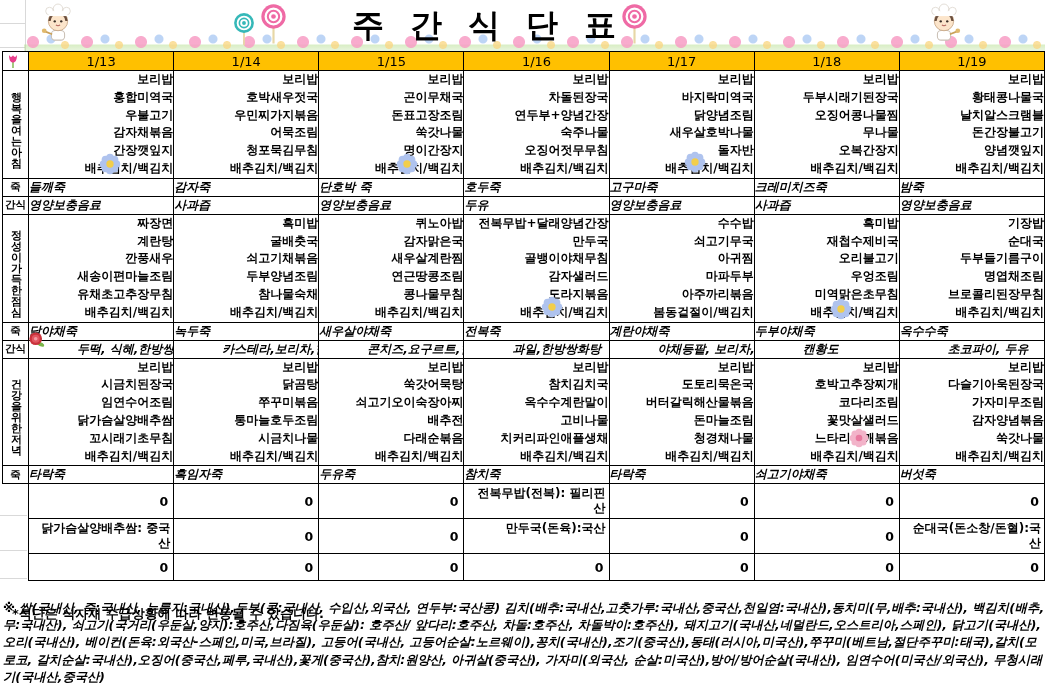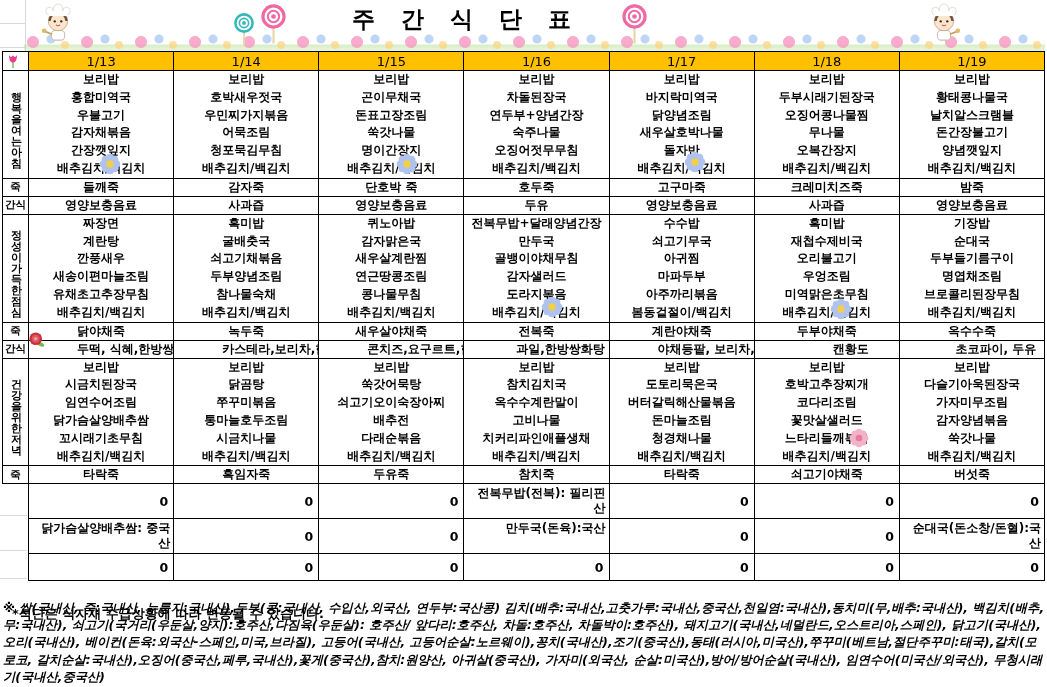--- a/index.html
+++ b/index.html
@@ -1,19 +1,19 @@
 <!DOCTYPE html>
 <html style="--hdr: #FFC000;"><head>
 <meta charset="utf-8">
 <style>
   html,body{margin:0;padding:0;background:#fff;}
   .page{position:relative;width:1047px;height:687px;background:#fff;overflow:hidden;
         font-family:"DejaVu Sans","Liberation Sans",sans-serif;color:#000;}
   .gridline{position:absolute;background:#d9d9d9;}
-  .title{position:absolute;left:352px;top:4px;font-size:23px;font-weight:bold;
+  .title{position:absolute;left:352px;top:4px;font-size:32px;font-weight:bold;
          letter-spacing:26px;white-space:nowrap;text-align:right;}
   .garland{position:absolute;left:24px;top:33px;width:1021px;height:18px;opacity:.9;
     background:
       radial-gradient(circle at 9px 9px, rgba(246,146,190,.85) 5.5px, rgba(246,146,190,0) 6.5px),
       radial-gradient(circle at 27px 6px, rgba(163,196,242,.8) 4px, rgba(163,196,242,0) 5px),
       radial-gradient(circle at 41px 12px, rgba(249,211,120,.8) 3.5px, rgba(249,211,120,0) 4.5px),
       linear-gradient(to bottom, rgba(0,0,0,0) 11px, rgba(178,221,139,.55) 12px, rgba(178,221,139,.3) 18px);
     background-size:54px 18px,54px 18px,54px 18px,100% 18px;background-repeat:repeat-x;}
   table.menu{position:absolute;left:2px;top:51px;width:1043px;border-collapse:collapse;
              table-layout:fixed;}
@@ -23,23 +23,23 @@
   tr.hdr{height:19px;}
   tr.mrow{height:107px;}
   tr.srow{height:17px;}
   tr.srow.nw{height:18px;}
   tr.o0,tr.o1{height:35px;}
   tr.o2{height:27px;}
   td.vlab{text-align:center;vertical-align:middle;}
   td.vlab span{writing-mode:vertical-rl;text-orientation:upright;font-size:11px;
                font-weight:bold;line-height:1.1;letter-spacing:0;}
   td.hlab{font-size:10.5px;font-weight:bold;text-align:center;vertical-align:middle;}
-  td.mcell{vertical-align:top;text-align:center;font-weight:bold;font-size:12px;}
+  td.mcell{vertical-align:top;text-align:right;font-weight:bold;font-size:12px;}
   td.mcell div{line-height:17.8px;white-space:nowrap;overflow:hidden;}
-  td.scell{text-align:center;font-weight:bold;font-size:12px;vertical-align:middle;overflow:hidden;}
+  td.scell{text-align:left;font-weight:bold;font-size:12px;vertical-align:middle;overflow:hidden;font-style:italic;}
   tr.nw td.scell{white-space:nowrap;padding-left:48px;}
   td.ghost{border:none;background:transparent;}
   td.onum{font-size:12.5px;font-weight:bold;text-align:right;vertical-align:middle;padding-right:5px;}
   td.otxt{font-size:12px;font-weight:bold;text-align:right;vertical-align:top;
           padding:2px 3px;line-height:15px;word-break:break-all;}
   .note1{position:absolute;left:12px;top:581px;font-size:13px;font-weight:bold;margin-top:24px;}
   .note2{position:absolute;left:3px;top:600px;width:1042px;font-size:12.3px;font-weight:bold;
          line-height:17.2px;word-break:break-all;font-style:italic;}
   .deco{position:absolute;}
 </style>

